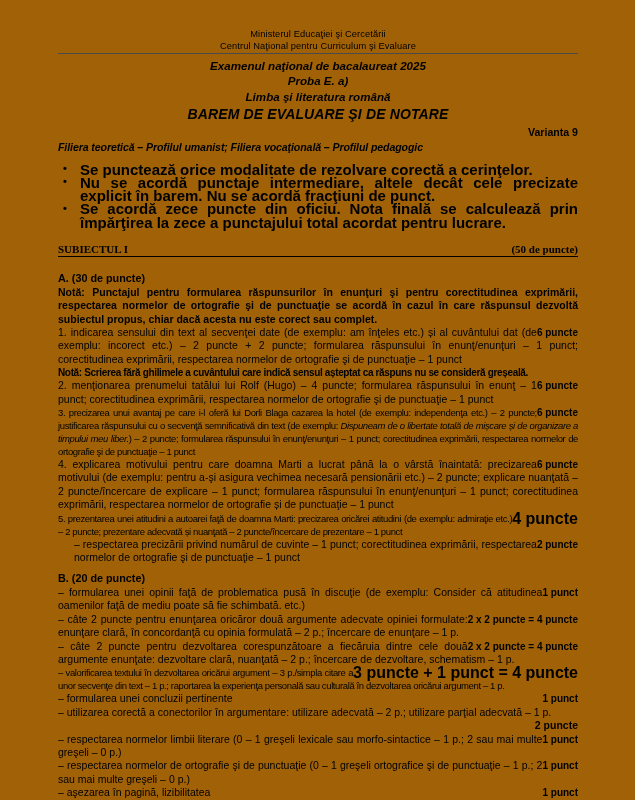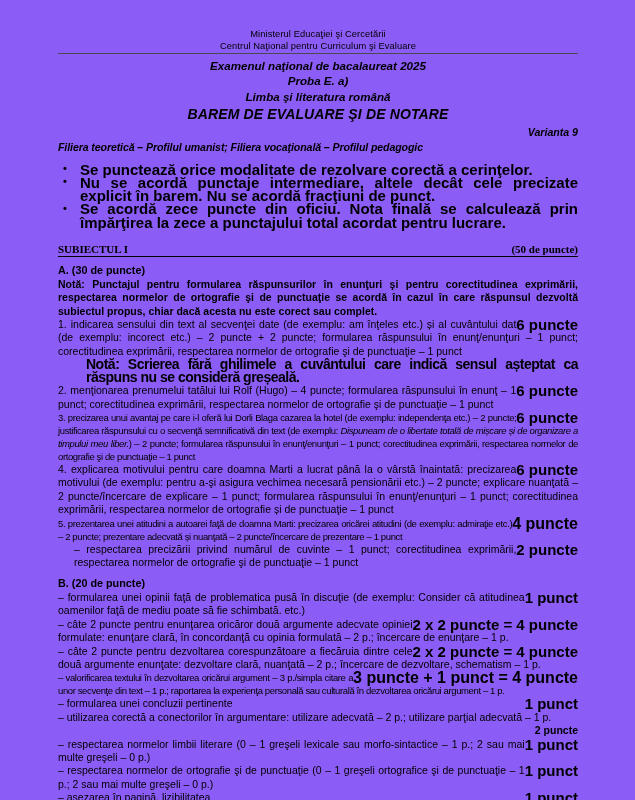--- a/index.html
+++ b/index.html
@@ -11,21 +11,21 @@
   body {
     font-family: "Liberation Sans", sans-serif;
     color: #000000;
     -webkit-font-smoothing: antialiased;
   }
   #page {
     position: relative;
     width: 635px;
     height: 800px;
     overflow: hidden;
-    background: #8b5cf6;
+    background: #a16207;
     box-sizing: border-box;
   }
   .sheet {
     position: absolute;
     left: 58px;
     top: 0;
     width: 520px;
   }
 
   
@@ -58,21 +58,20 @@
     font-size: 14px;
     letter-spacing: 0.01em;
   }
 
   .varianta {
     text-align: right;
     font-weight: bold;
     font-size: 10.6px;
     line-height: 13px;
     padding-top: 3px;
-    font-style: italic;
   }
 
   .filiera {
     font-style: italic;
     font-weight: bold;
     font-size: 10.6px;
     line-height: 13px;
     padding-top: 2px;
     letter-spacing: -0.01em;
   }
@@ -112,52 +111,51 @@
     line-height: 13.4px;
     border-bottom: 1.3px solid #000;
     padding-bottom: 0px;
   }
   .subject-head span { text-decoration: none; font-family: Liberation Serif, serif; }
 
   .sub-part {
     font-weight: bold;
     font-size: 10.8px;
     line-height: 13.4px;
-    margin-top: 7px;
+    margin-top: 15px;
   }
   .sub-part.b { margin-top: 8px; }
 
   
   p.para {
     margin: 0;
     font-size: 10.5px;
     line-height: 13.4px;
     text-align: justify;
     text-justify: inter-word;
   }
   p.para.bold { font-weight: bold; }
   p.para.tight {
-    font-size: 14px;
+    font-size: 10px;
     line-height: 13.0px;
     letter-spacing: -0.035em;
-    margin-left: 28px;
   }
   p.para.tight2 {
     font-size: 9.5px;
     line-height: 13.0px;
     letter-spacing: -0.04em;
   }
   p.para.nojust { text-align: left; }
   p.para.indent-cont { padding-left: 16px; }
 
   .score {
     font-weight: bold;
     float: right;
     letter-spacing: 0;
-    font-size: 15px;
+    font-size: 10px;
   }
   .score.sm { font-size: 16px; }
   .ital { font-style: italic; }
 
   .score-line {
     text-align: right;
     font-weight: bold;
     font-size: 10.5px;
     line-height: 13.4px;
     margin: 0;

